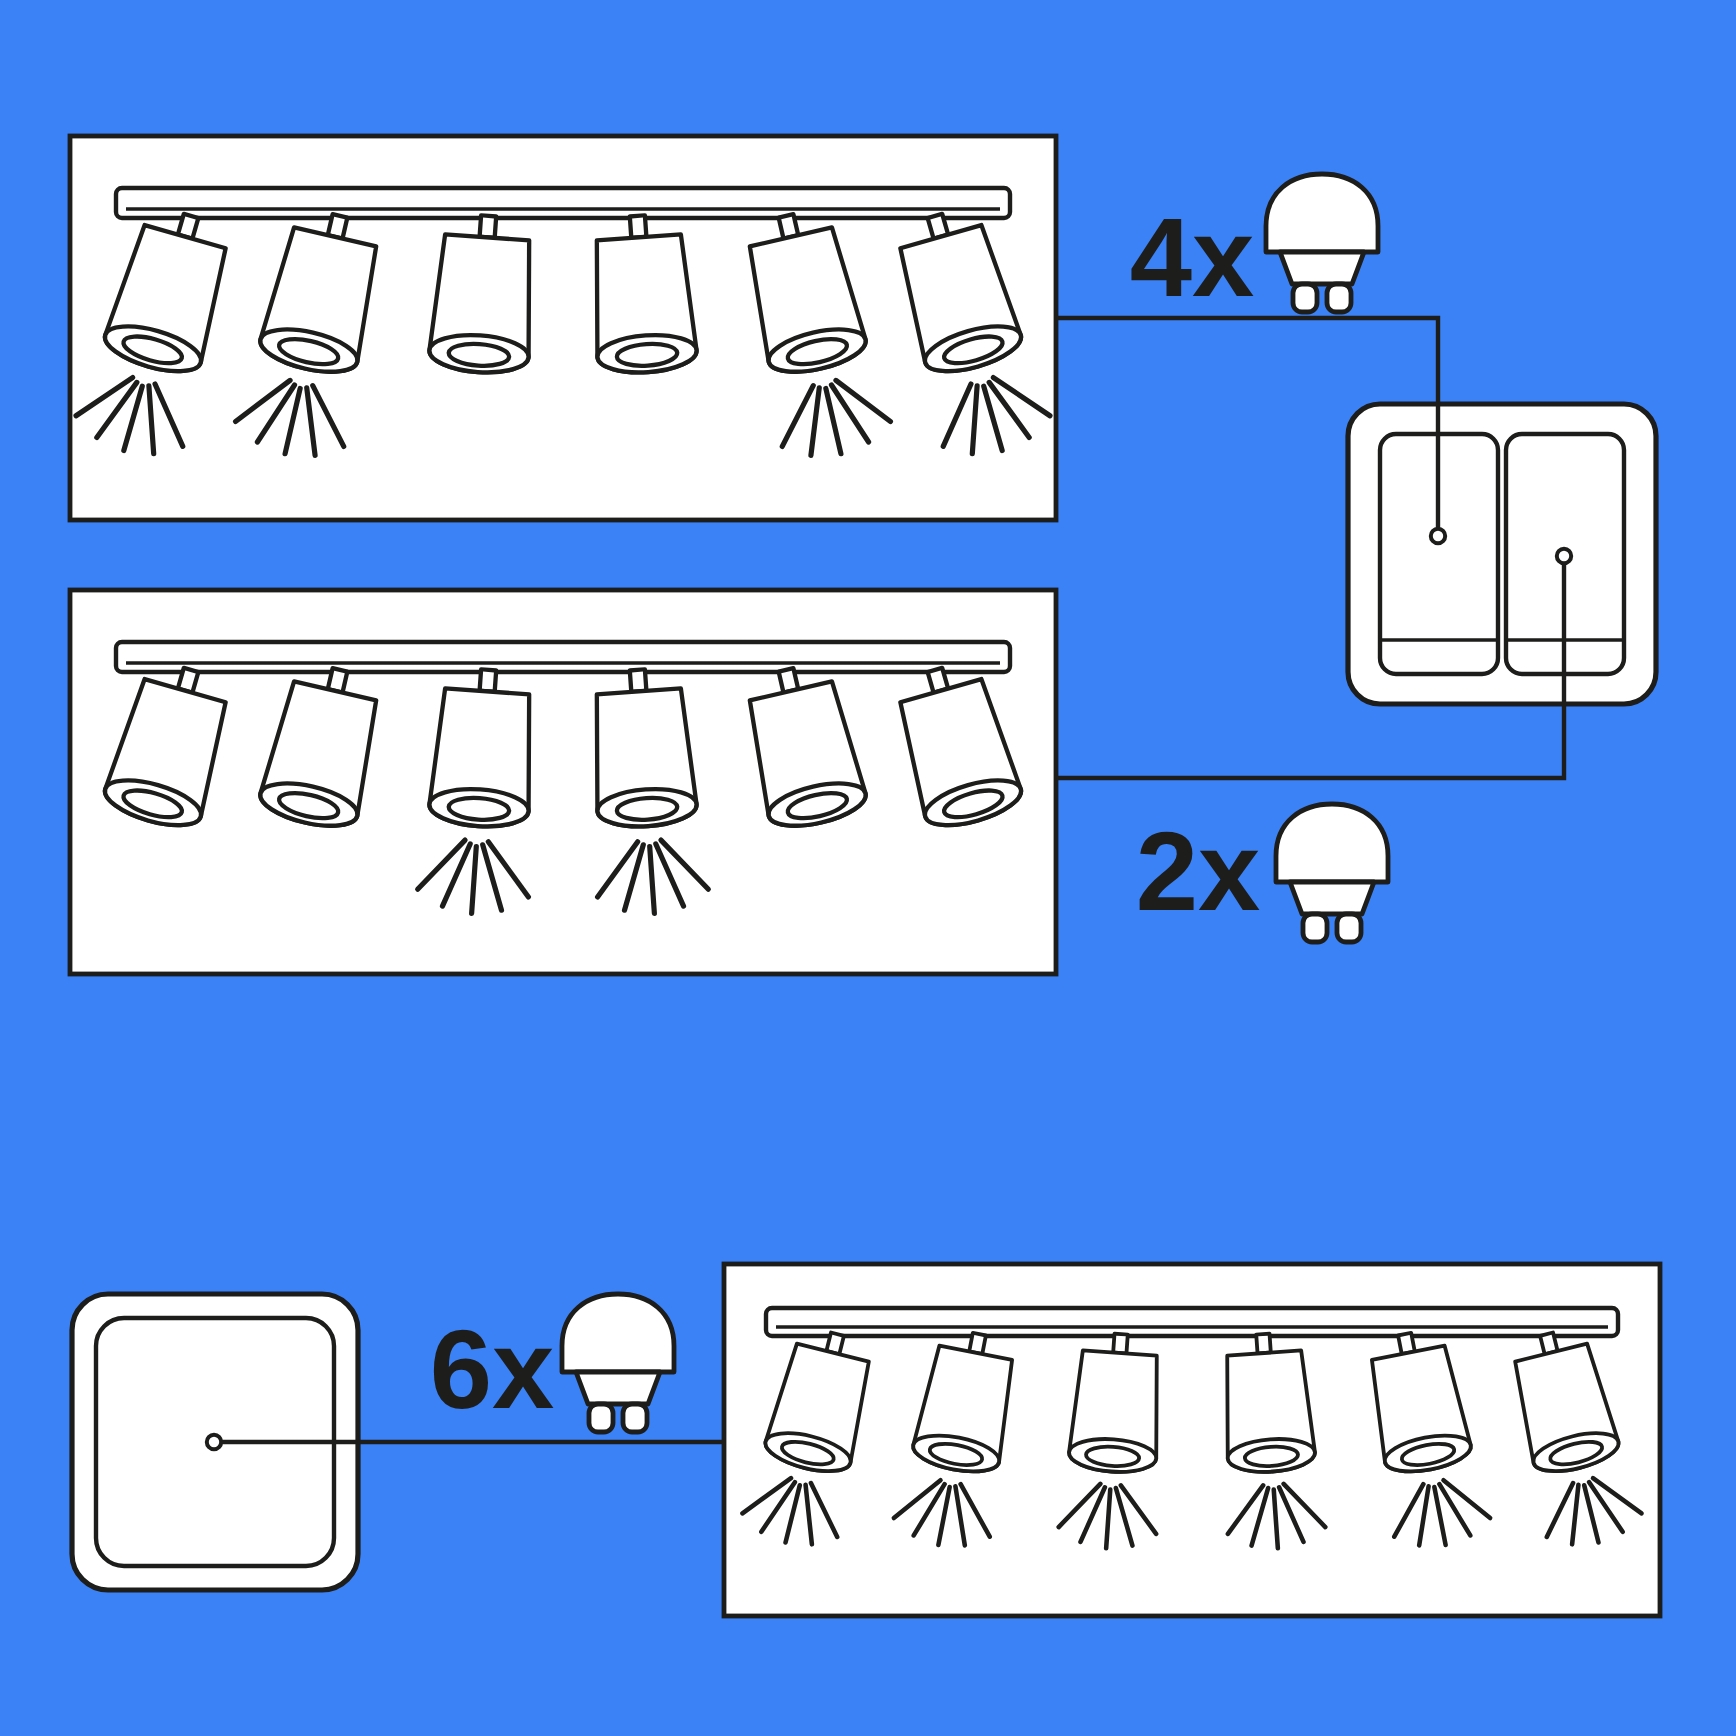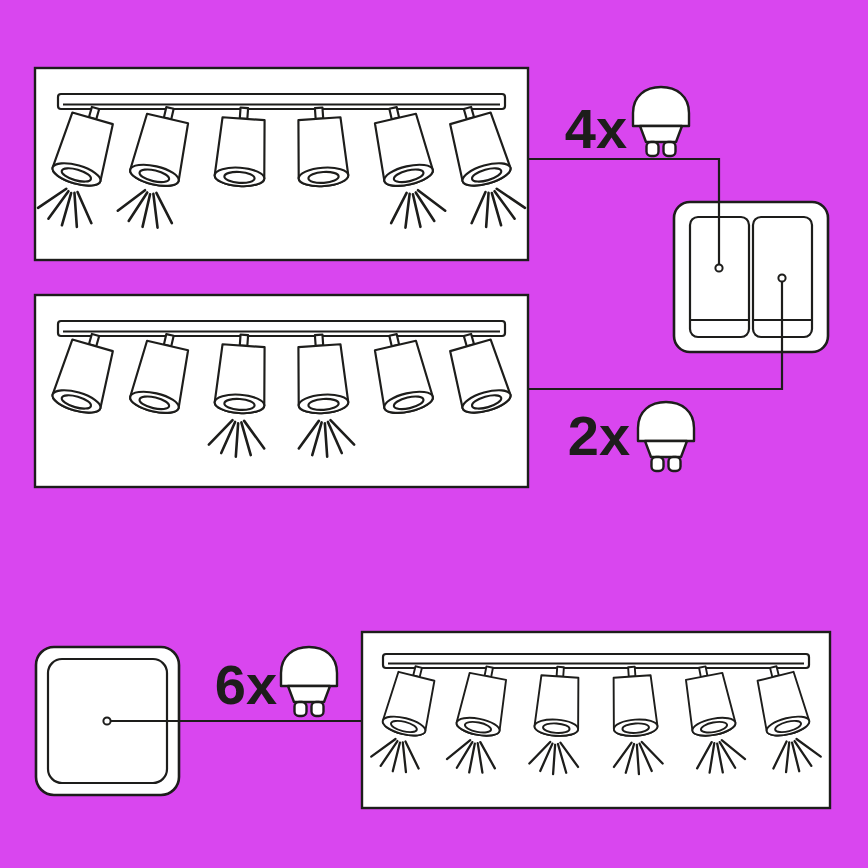--- a/index.html
+++ b/index.html
@@ -1,16 +1,16 @@
 <!DOCTYPE html>
 <html><head>
 <meta charset="utf-8">
 <style>
   html,body{margin:0;padding:0;background:#ffffff;}
-  .canvas{position:relative;width:868px;height:868px;background:#d946ef;overflow:hidden;
+  .canvas{position:relative;width:868px;height:868px;background:#3b82f6;overflow:hidden;
           font-family:"Liberation Sans",sans-serif;}
   svg{display:block;}
   text.count{font-family:"Liberation Sans",sans-serif;font-weight:700;font-size:56px;
              fill:#1d1d1b;text-anchor:middle;}
 </style>
 </head>
 <body>
 
 <div class="canvas">
 <svg width="868" height="868" viewBox="0 0 868 868" xmlns="http://www.w3.org/2000/svg" xmlns:xlink="http://www.w3.org/1999/xlink">

